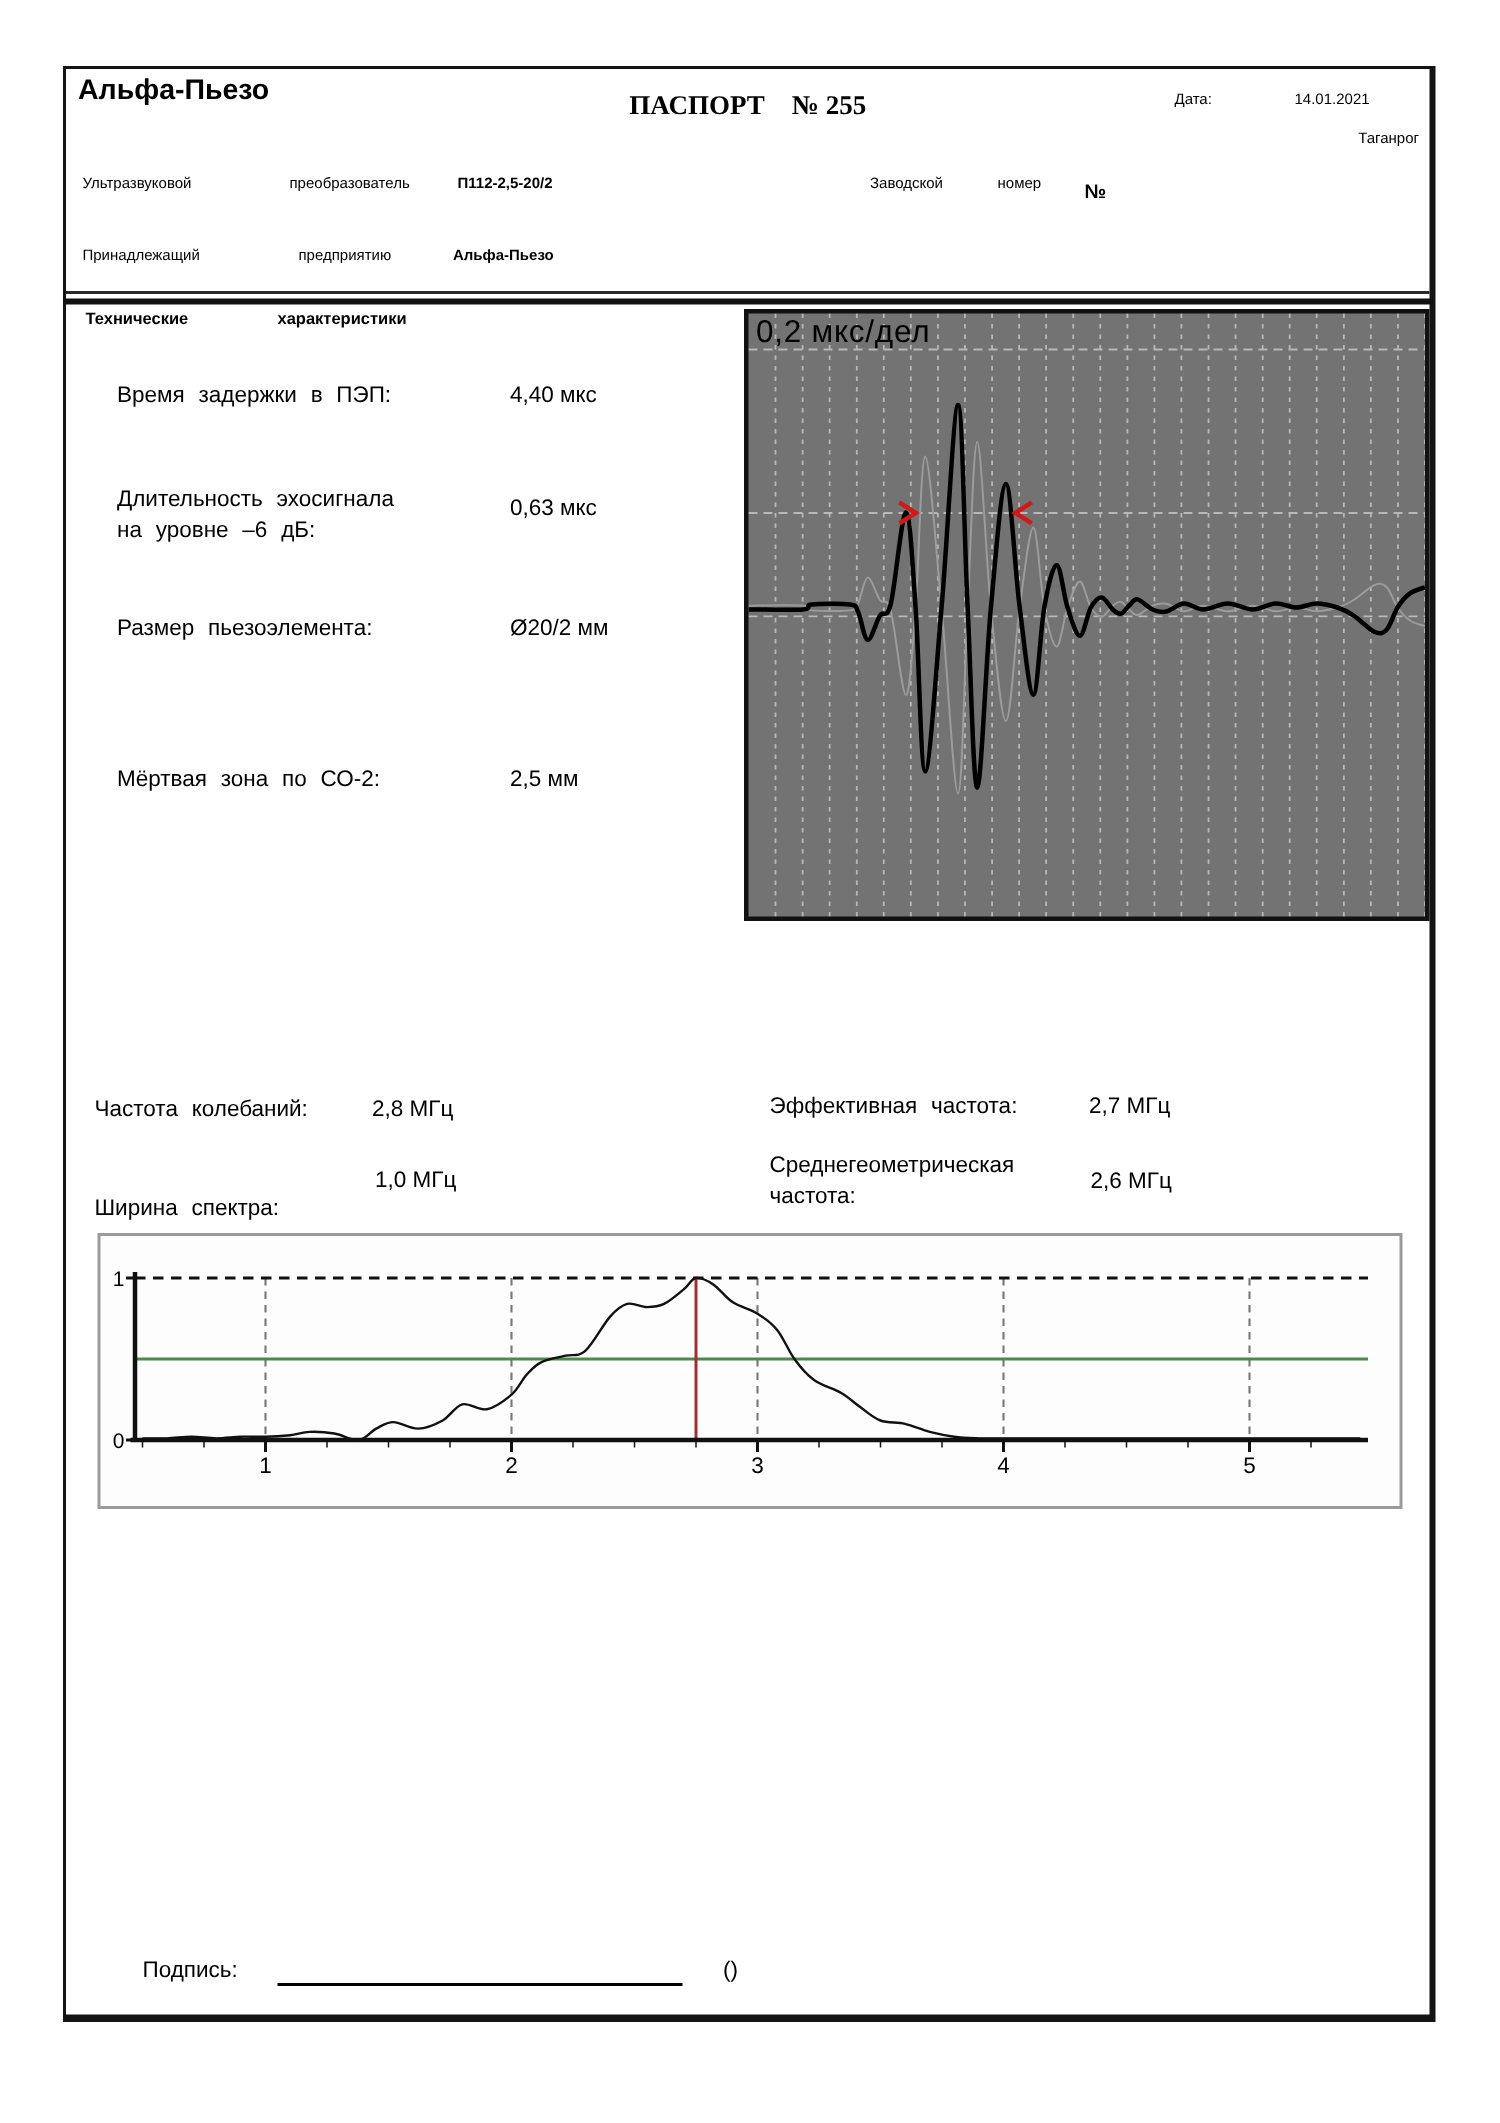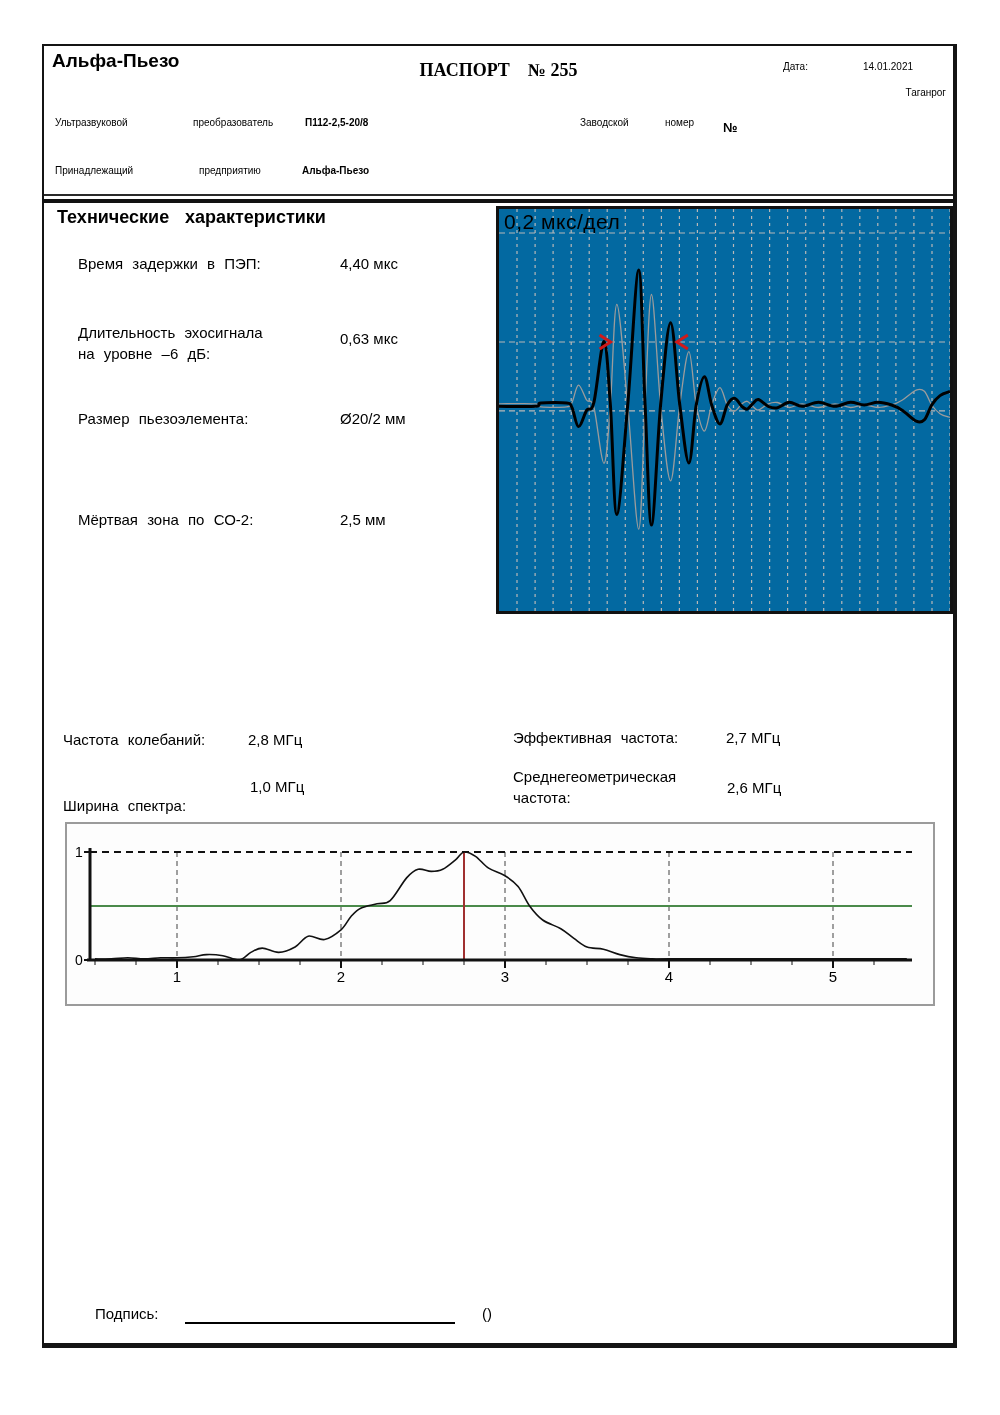--- a/index.html
+++ b/index.html
@@ -19,24 +19,24 @@
   .hdr-thick-rule{left:42px;top:199px;width:913px;height:4px;background:#111;}
   .company{left:52px;top:50px;font-size:19px;font-weight:bold;}
   .passport-line{left:42px;top:60px;width:913px;text-align:center;font-size:18px;font-weight:bold;}
   .passport-line span{margin:16px 9px;font-family:Liberation Serif, serif;}
   .t14{font-size:10px;}
   .t15{font-size:15px;}
   .date-label{left:783px;top:61px;}
   .date-value{left:863px;top:61px;}
   .city{left:780px;top:87px;width:166px;text-align:right;}
   .spec-label{word-spacing:5px;}
-  .sec-title{font-size:18px;font-weight:bold;}
+  .sec-title{font-size:11px;font-weight:bold;}
   .chart-box{
     left:496px;top:206px;width:451px;height:402px;
-    border:3px solid #111;background:#0369a1;
+    border:3px solid #111;background:#737373;
   }
   .osc-scale{position:absolute;left:5px;top:1px;font-size:21px;letter-spacing:0.5px;}
   .spec-box{
     left:65px;top:822px;width:866px;height:180px;
     border:2px solid #9b9b9b;background:#fdfdfd;
   }
   .spec-title{position:absolute;left:0;right:0;top:1px;text-align:center;font-size:16px;}
   .spec-xunit{position:absolute;left:0;right:0;top:160px;text-align:center;font-size:15px;}
   .sig-underline{left:185px;top:1322px;width:270px;height:2px;background:#000;}
   svg{display:block;}
@@ -51,21 +51,21 @@
 <div class="abs company">Альфа-Пьезо</div>
 <div class="abs passport-line">
   <span>ПАСПОРТ</span><span>№ 255</span>
 </div>
 <div class="abs t14 date-label">Дата:</div>
 <div class="abs t14 date-value">14.01.2021</div>
 <div class="abs t14 city">Таганрог</div>
 
 <div class="abs t14" style="left:55px;top:117px;">Ультразвуковой</div>
 <div class="abs t14" style="left:193px;top:117px;">преобразователь</div>
-<div class="abs t14 b" style="left:305px;top:117px;">П112-2,5-20/8</div>
+<div class="abs t14 b" style="left:305px;top:117px;">П112-2,5-20/2</div>
 <div class="abs t14" style="left:580px;top:117px;">Заводской</div>
 <div class="abs t14" style="left:665px;top:117px;">номер</div>
 <div class="abs b" style="left:723px;top:120px;font-size:13px;">№</div>
 
 <div class="abs t14" style="left:55px;top:165px;">Принадлежащий</div>
 <div class="abs t14" style="left:199px;top:165px;">предприятию</div>
 <div class="abs t14 b" style="left:302px;top:165px;">Альфа-Пьезо</div>
 
 <div class="abs sec-title" style="left:57px;top:207px;">Технические</div>
 <div class="abs sec-title" style="left:185px;top:207px;">характеристики</div>

